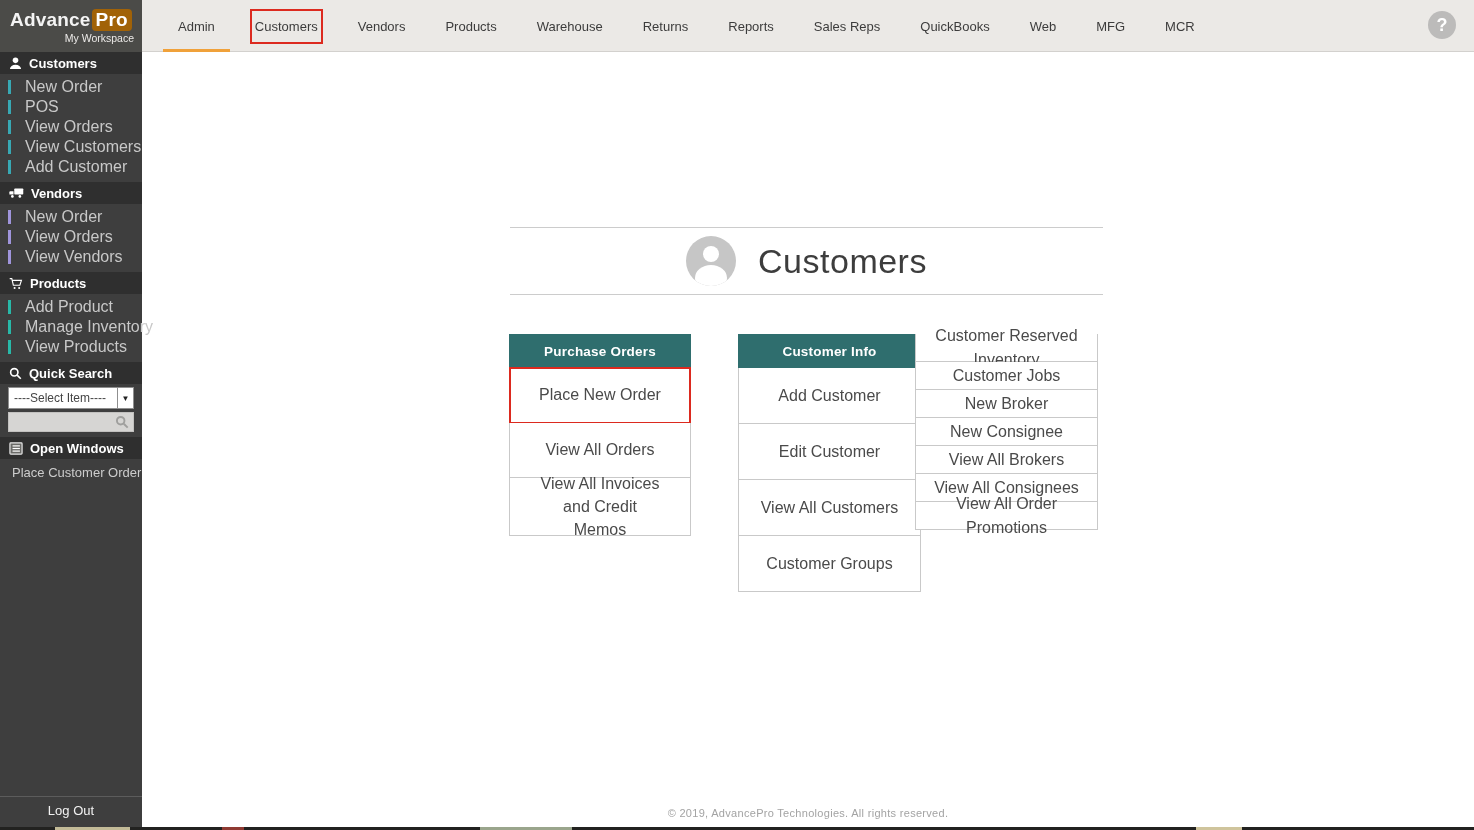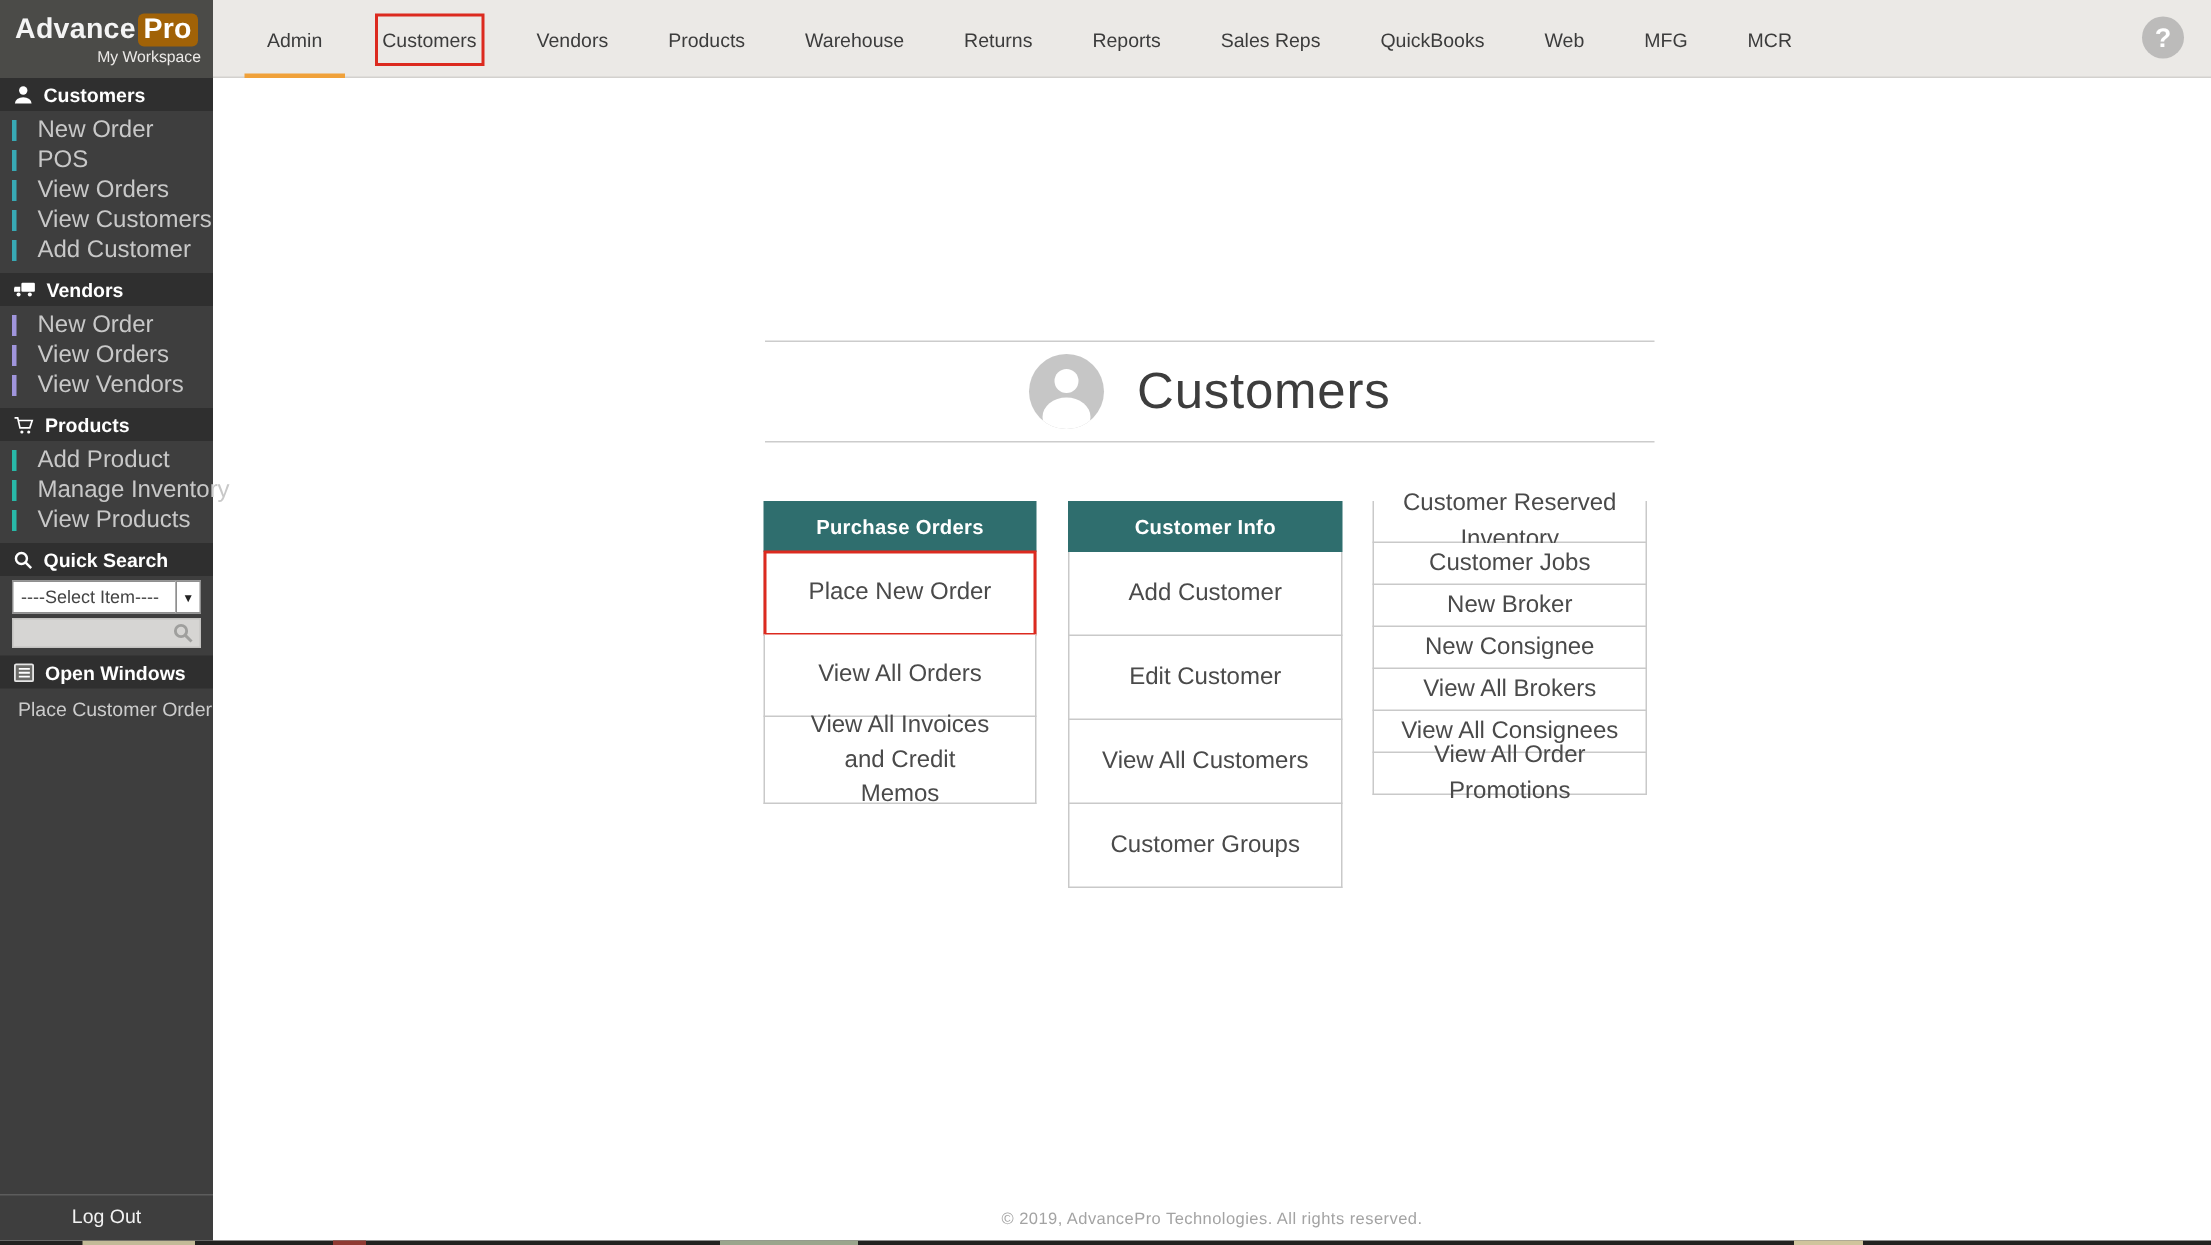--- a/index.html
+++ b/index.html
@@ -114,21 +114,21 @@
     position:relative;box-sizing:border-box;background:#fff;
     border:1px solid #c9c9c9;border-top:none;
     display:flex;align-items:center;justify-content:center;text-align:center;
     font-size:16px;color:#4a4a4a;cursor:pointer;
   }
   .cell span{max-width:150px;line-height:1.45;}
   #card-po{left:367px;width:182px;}
   #card-po .cell{height:55px;}
   #card-po .cell:nth-of-type(4){height:58px;}
   #card-po .cell:nth-of-type(4) span{max-width:122px;}
-  #card-ci{left:570px;width:183px;}
+  #card-ci{left:596px;width:183px;}
   #card-ci .cell{height:56px;}
   #card-other{left:773px;width:183px;}
   #card-other .cell{height:28px;}
   .cell.highlighted::after{
     content:"";position:absolute;left:-1px;right:-1px;top:-1px;bottom:-2px;
     border:2px solid #dc2a1f;pointer-events:none;
   }
   .footer{
     position:absolute;left:0;width:1332px;top:755px;text-align:center;
     font-size:11px;color:#a3a3a3;letter-spacing:.3px;

